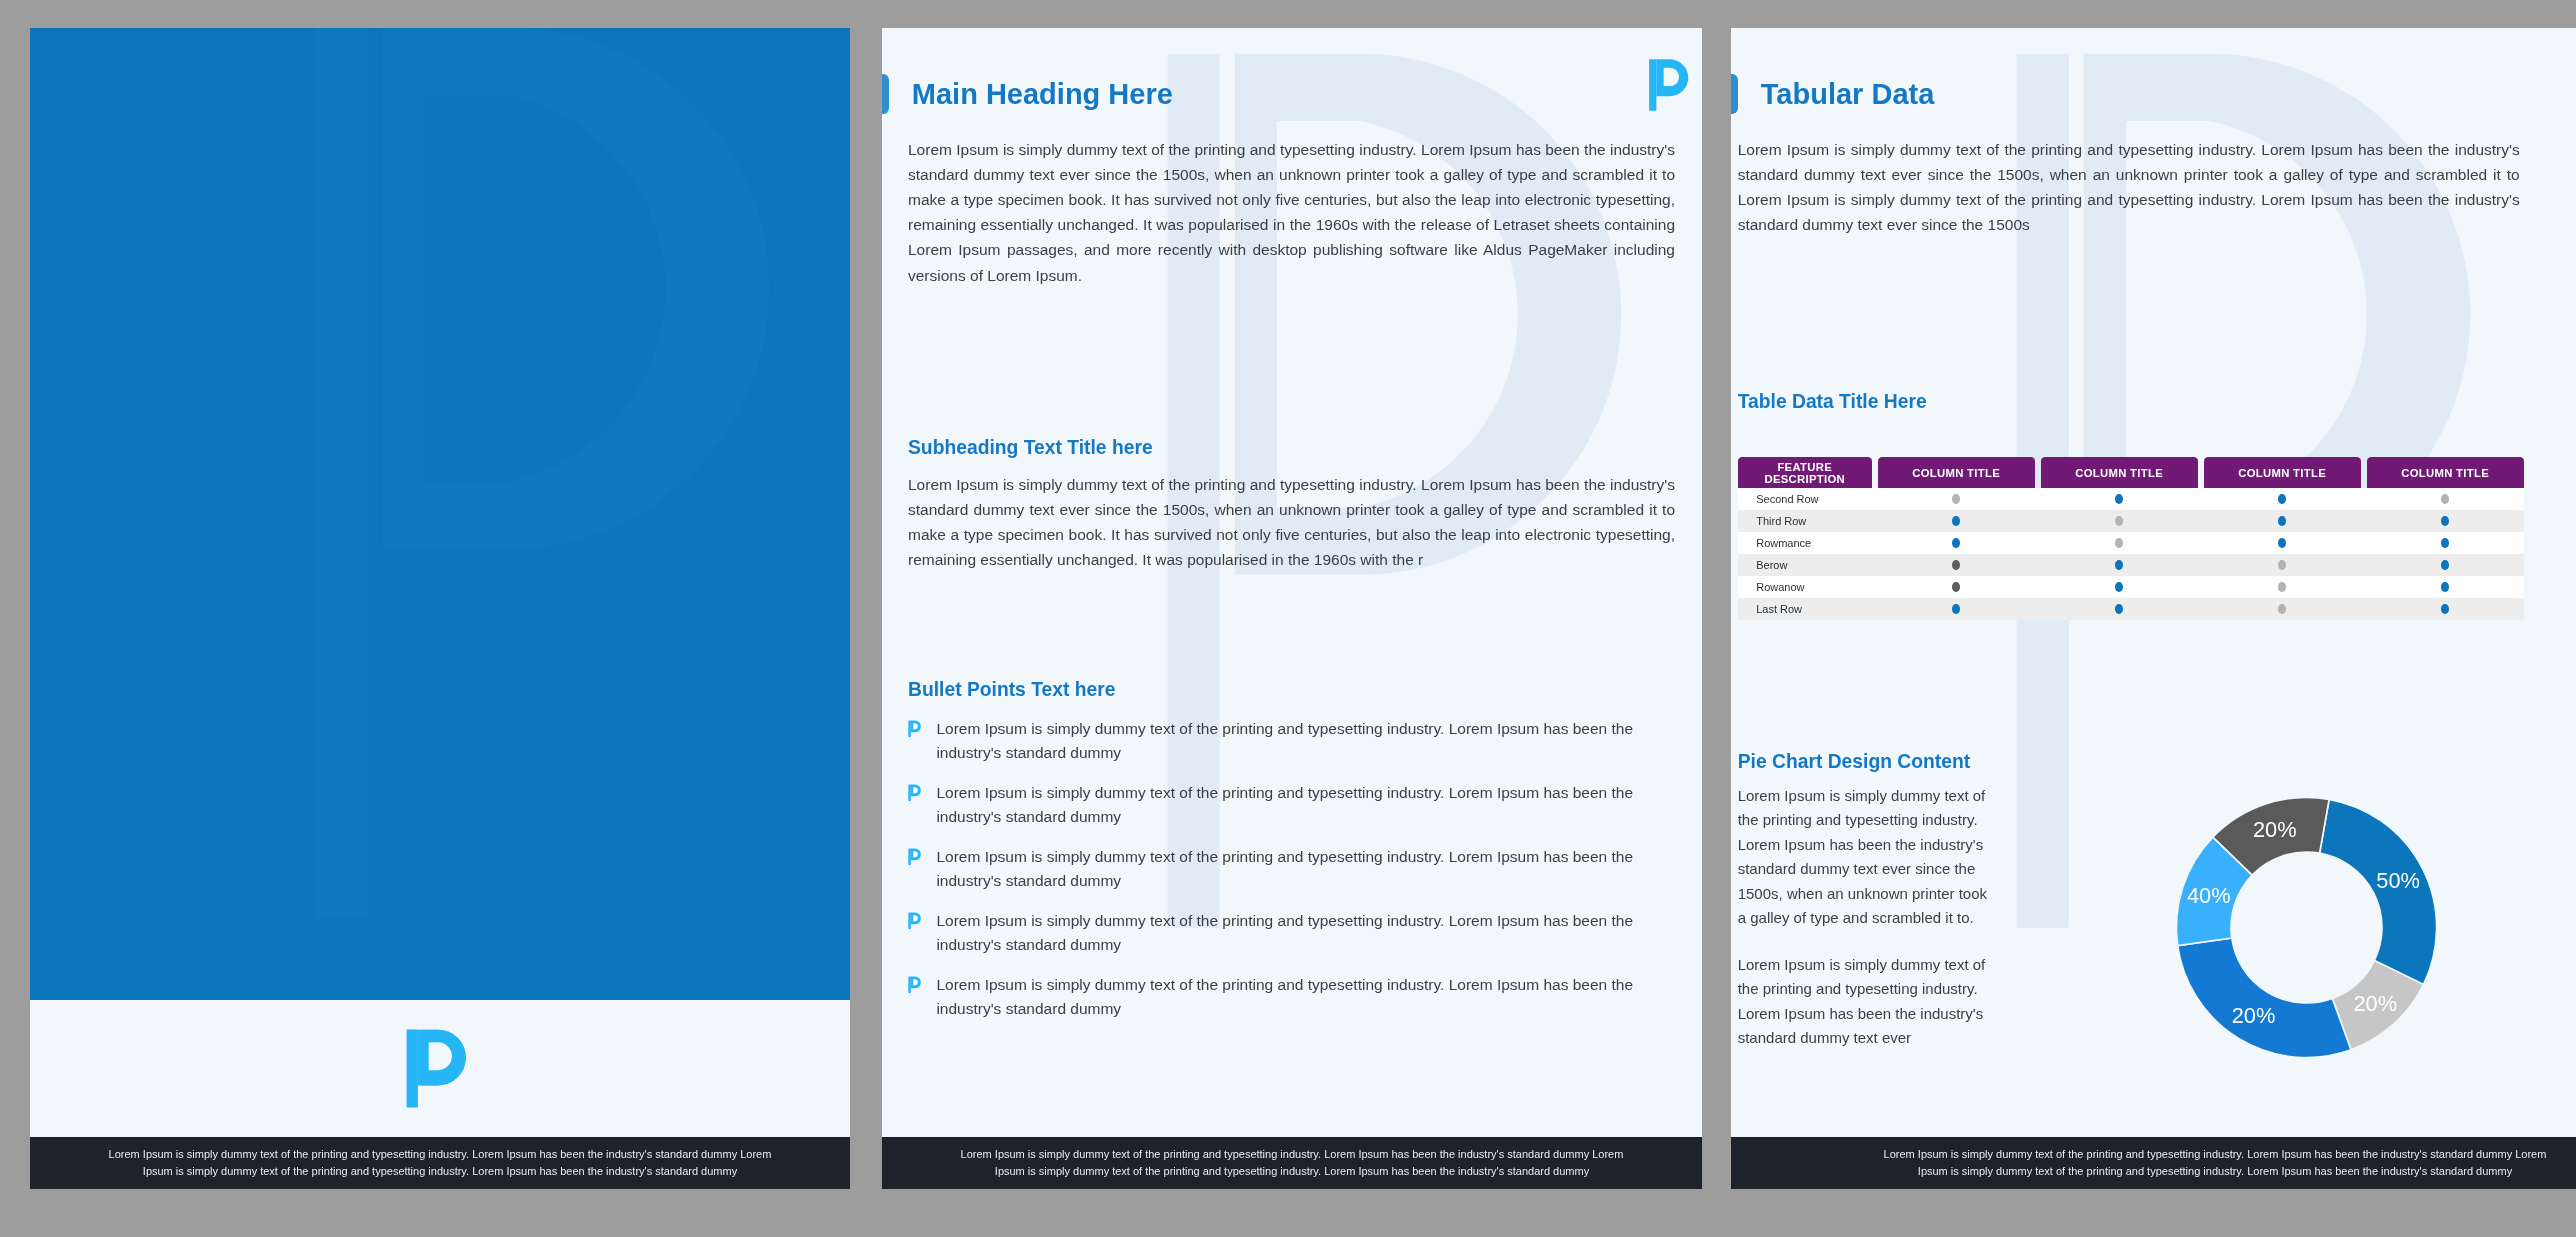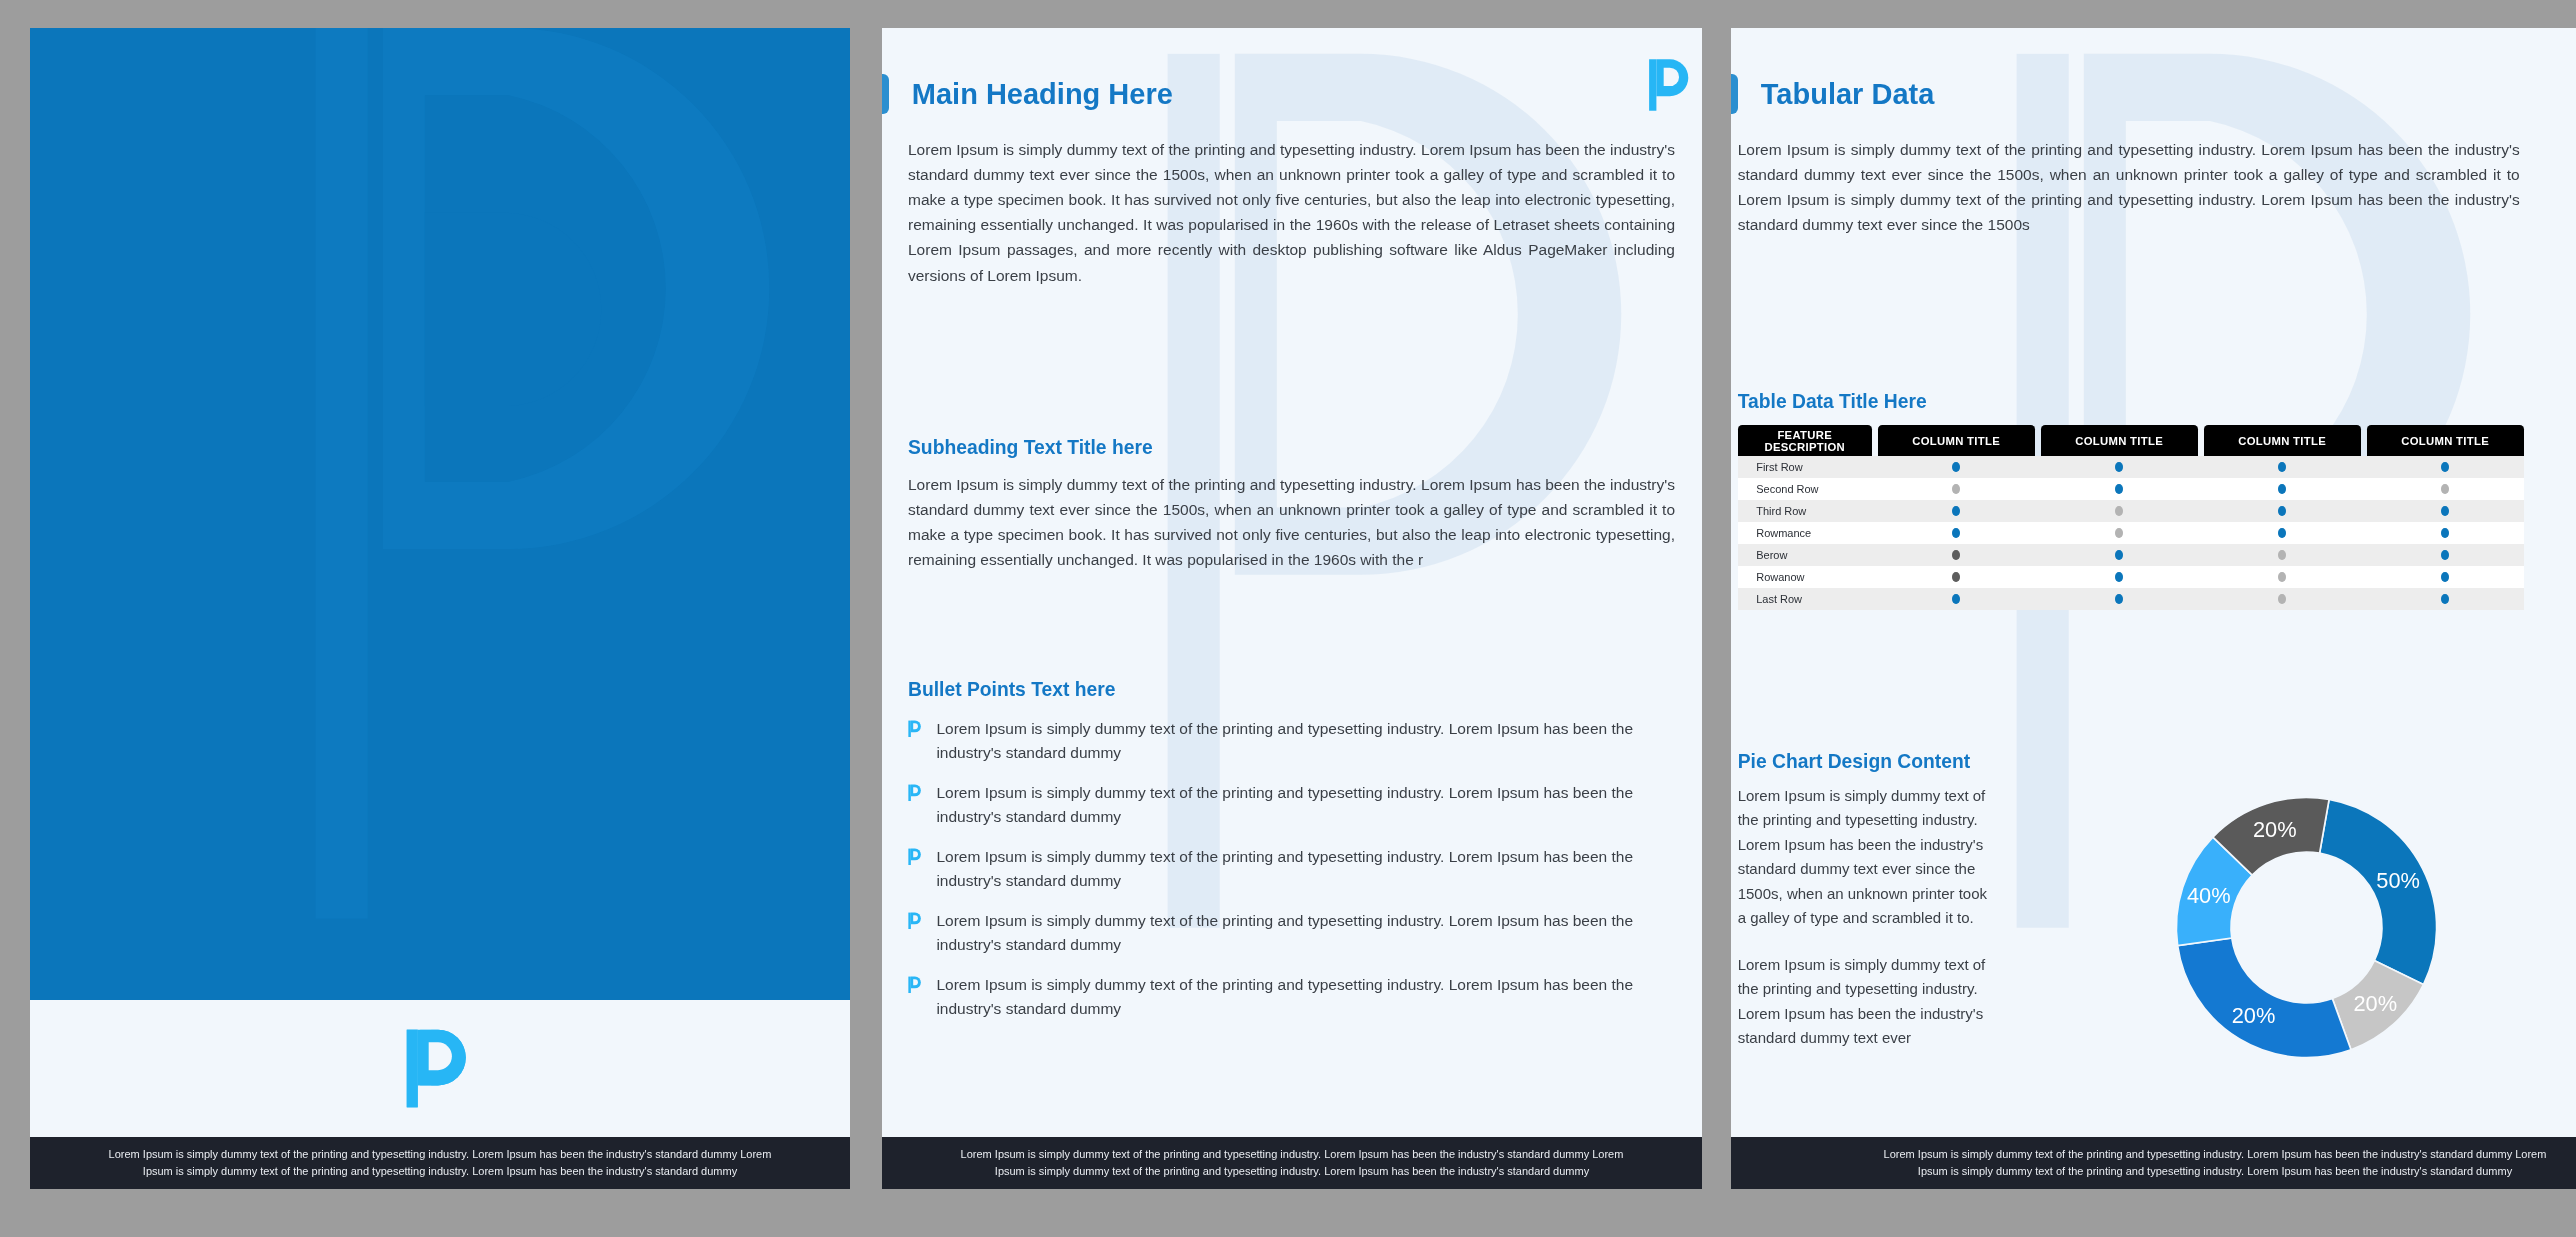--- a/index.html
+++ b/index.html
@@ -98,24 +98,25 @@
   .bullet .bi { flex: 0 0 auto; margin-top: 3.4px; }
   .bullet .bt { color: #3a3f46; font-size: 15.5px; line-height: 1.58; }
 
   
   .p3-para1 { position: absolute; left: 6.7px; width: 782px; top: 109px; }
   .p3-h2a   { position: absolute; left: 6.7px; top: 363px; }
   .tbl      { position: absolute; left: 6.7px; top: 397px; width: 786px; }
 
   .thead { display: flex; gap: 5.9px; }
   .th {
-    background: #000000; color: #fff; border-radius: 4.2px 4.2px 0 0;
+    background: #701a75; color: #fff; border-radius: 4.2px 4.2px 0 0;
     font-size: 11.3px; font-weight: 700; letter-spacing: 0.3px;
     height: 31px; display: flex; align-items: center; justify-content: center;
     text-align: center;
+    margin-top: 32px;
   }
   .th.first { flex: 0 0 134px; }
   .th.col   { flex: 1 1 0; }
   .trow { display: flex; gap: 5.9px; height: 22px; }
   .td {
     display: flex; align-items: center; justify-content: center;
     font-size: 11px; color: #2b2f36;
   }
   .td.first { flex: 0 0 134px; justify-content: flex-start; padding-left: 18.5px; }
   .td.col   { flex: 1 1 0; }
@@ -262,35 +263,20 @@
 
       <div class="tbl">
         <div class="thead" id="table-head">
             <div class="th first">FEATURE DESCRIPTION</div>
             <div class="th col">COLUMN TITLE</div>
             <div class="th col">COLUMN TITLE</div>
             <div class="th col">COLUMN TITLE</div>
             <div class="th col">COLUMN TITLE</div>
           </div>
         <div id="table-body">
-            <div class="trow" style="background:#ededed">
-              <div class="td first">First Row</div>
-              <div class="td col">
-                <span class="dot" style="background:#0b76bb"></span>
-              </div>
-              <div class="td col">
-                <span class="dot" style="background:#0b76bb"></span>
-              </div>
-              <div class="td col">
-                <span class="dot" style="background:#0b76bb"></span>
-              </div>
-              <div class="td col">
-                <span class="dot" style="background:#0b76bb"></span>
-              </div>
-            </div>
             <div class="trow" style="background:#ffffff">
               <div class="td first">Second Row</div>
               <div class="td col">
                 <span class="dot" style="background:#b3b3b3"></span>
               </div>
               <div class="td col">
                 <span class="dot" style="background:#0b76bb"></span>
               </div>
               <div class="td col">
                 <span class="dot" style="background:#0b76bb"></span>

